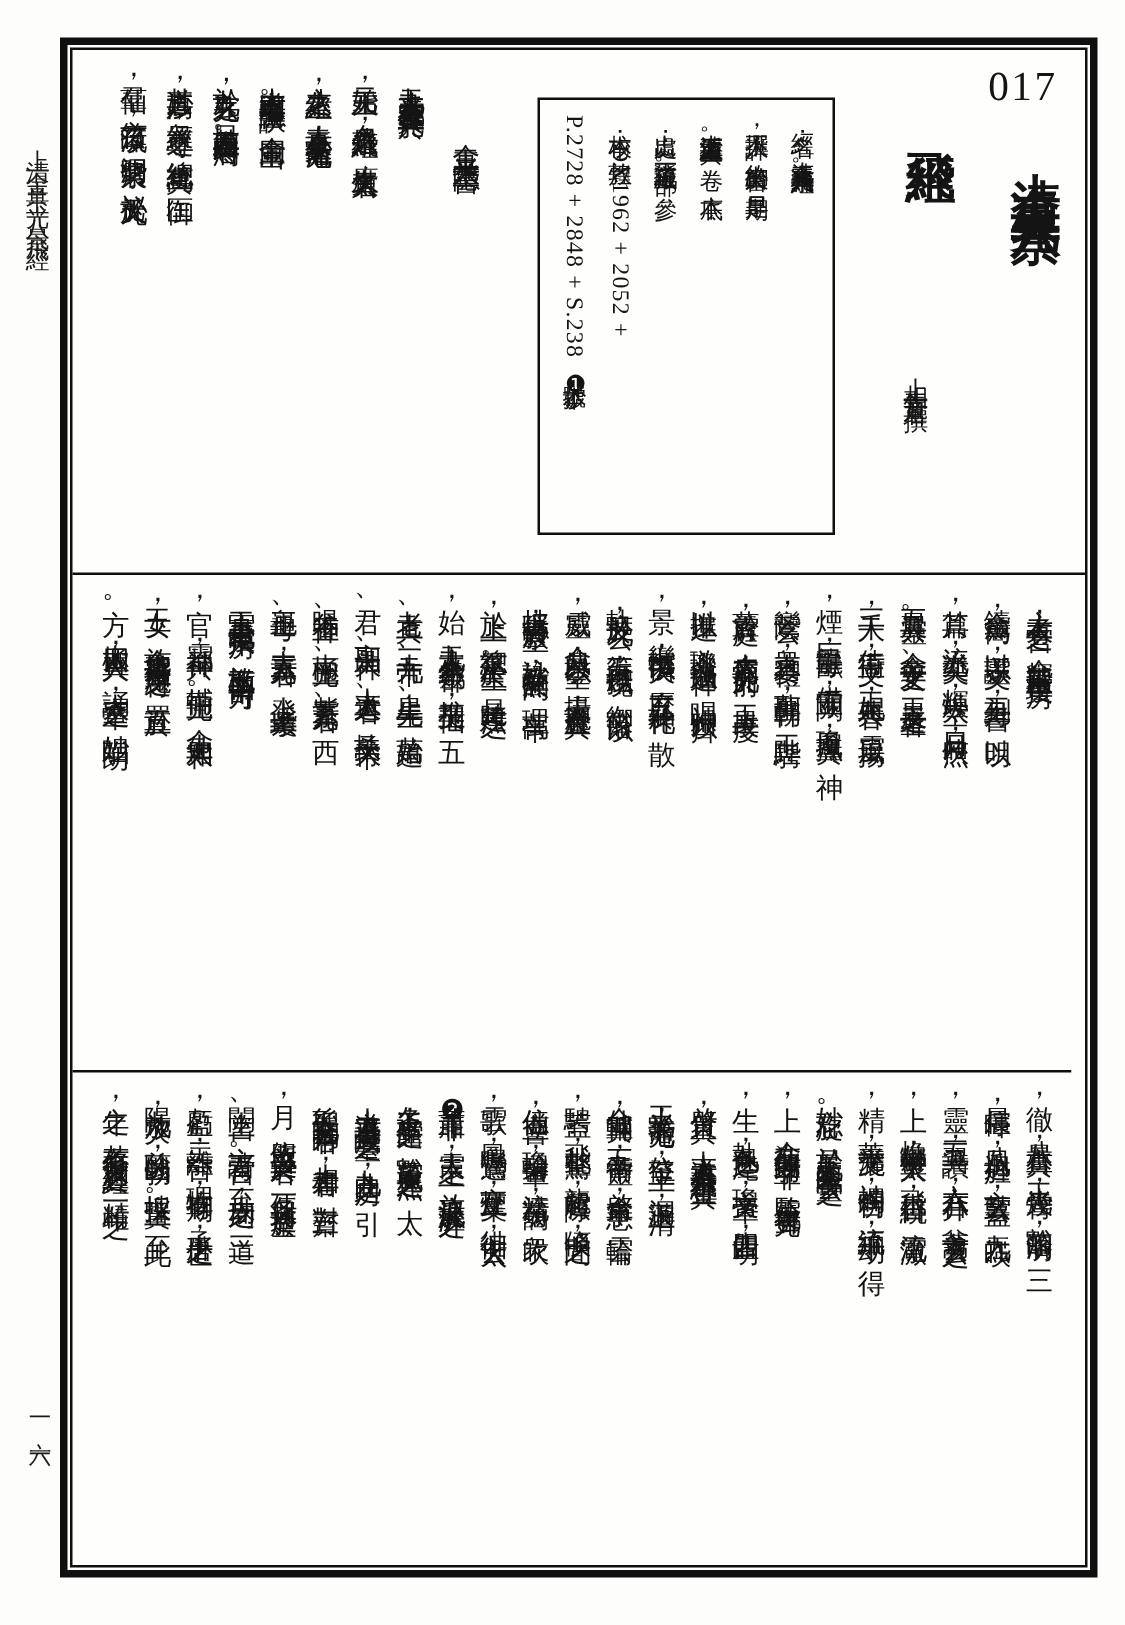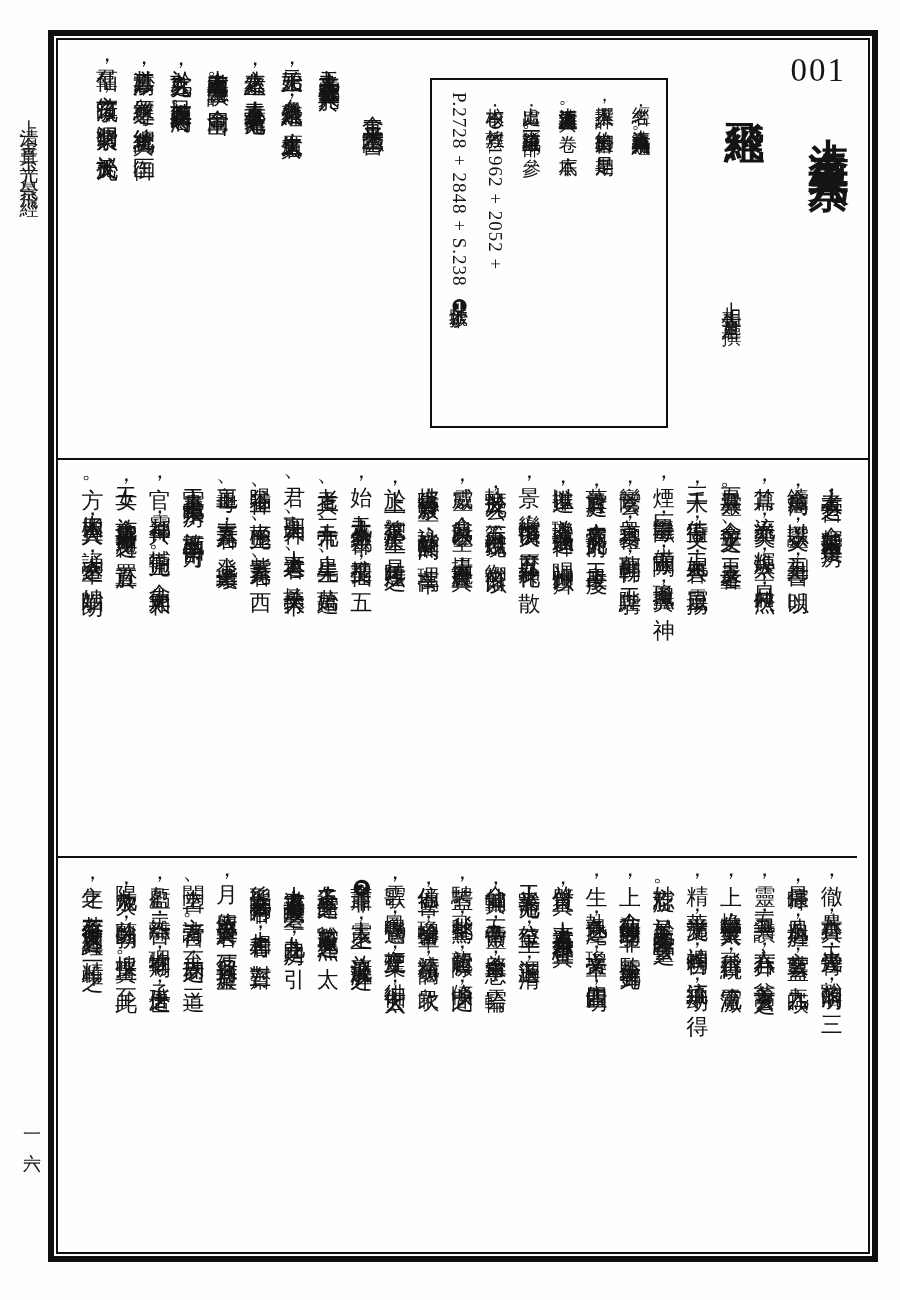--- a/index.html
+++ b/index.html
@@ -98,21 +98,21 @@
 
 <div class="page">
 
   <div class="spine">上清金真玉光八景飛經</div>
   <div class="folio">一六一</div>
 
   <div class="frame">
     <div class="inner">
 
       <section class="top">
-        <div class="doc-num">001</div>
+        <div class="doc-num">017</div>
         <div class="title-1">上清金真玉光八景</div>
         <div class="title-2">飛經</div>
         <div class="attribution">上相青童君撰</div>
         <div class="note-box">
             <div class="col">經名：上清金真玉光八景飛經。</div>
             <div class="col">撰人不詳，約出於東晉。是早期</div>
             <div class="col">上清派重要經典。一卷。底本</div>
             <div class="col">出處：《正統道藏》正一部。參</div>
             <div class="col">校本：敦煌DX1962 + 2052 +</div>
             <div class="col">P.2728 + 2848 + S.238 號抄本❶。</div>

